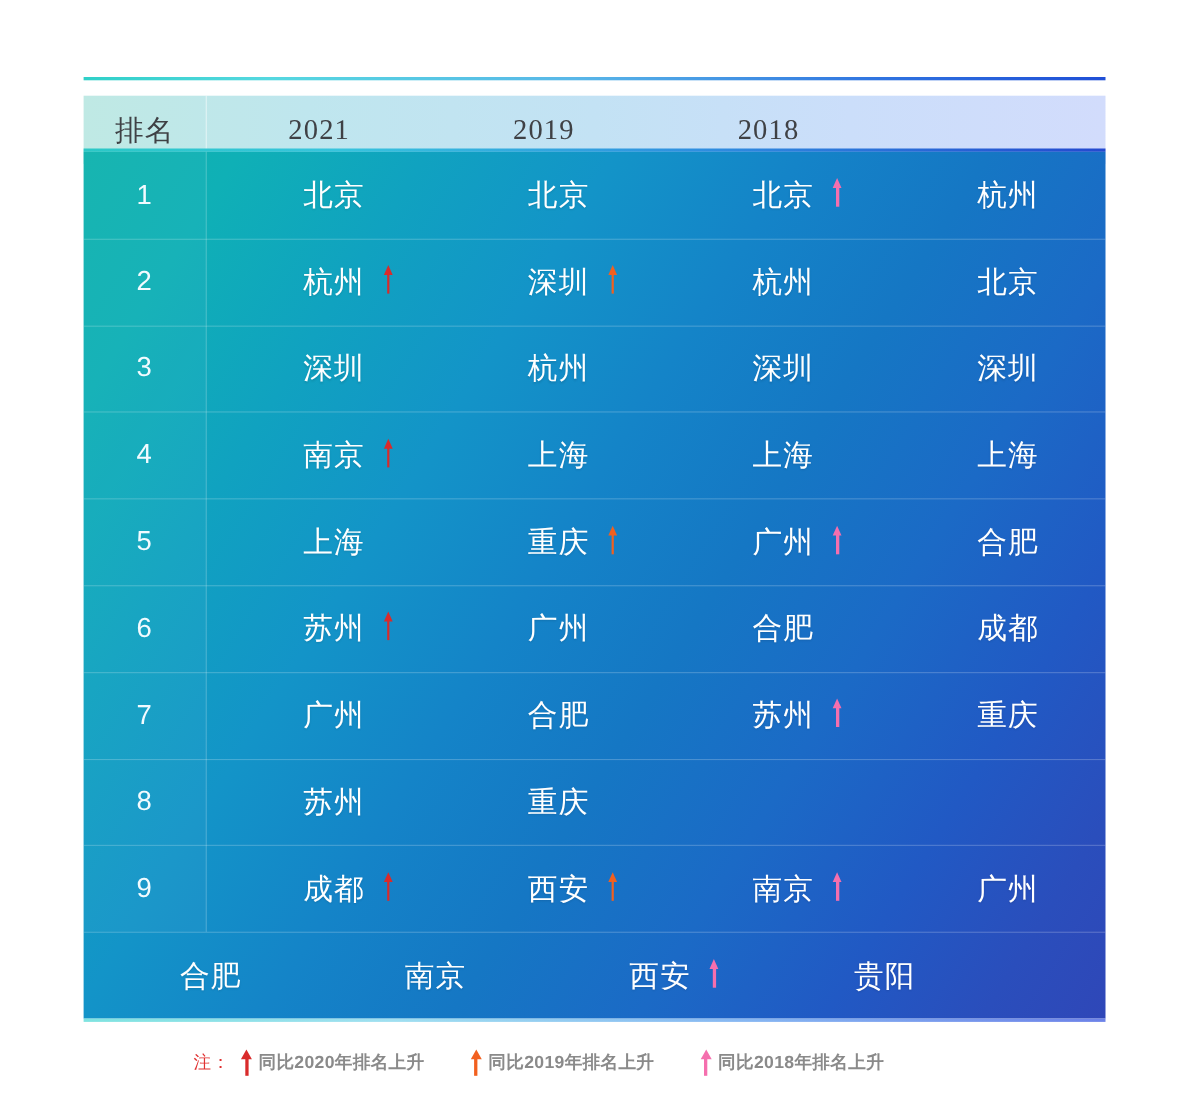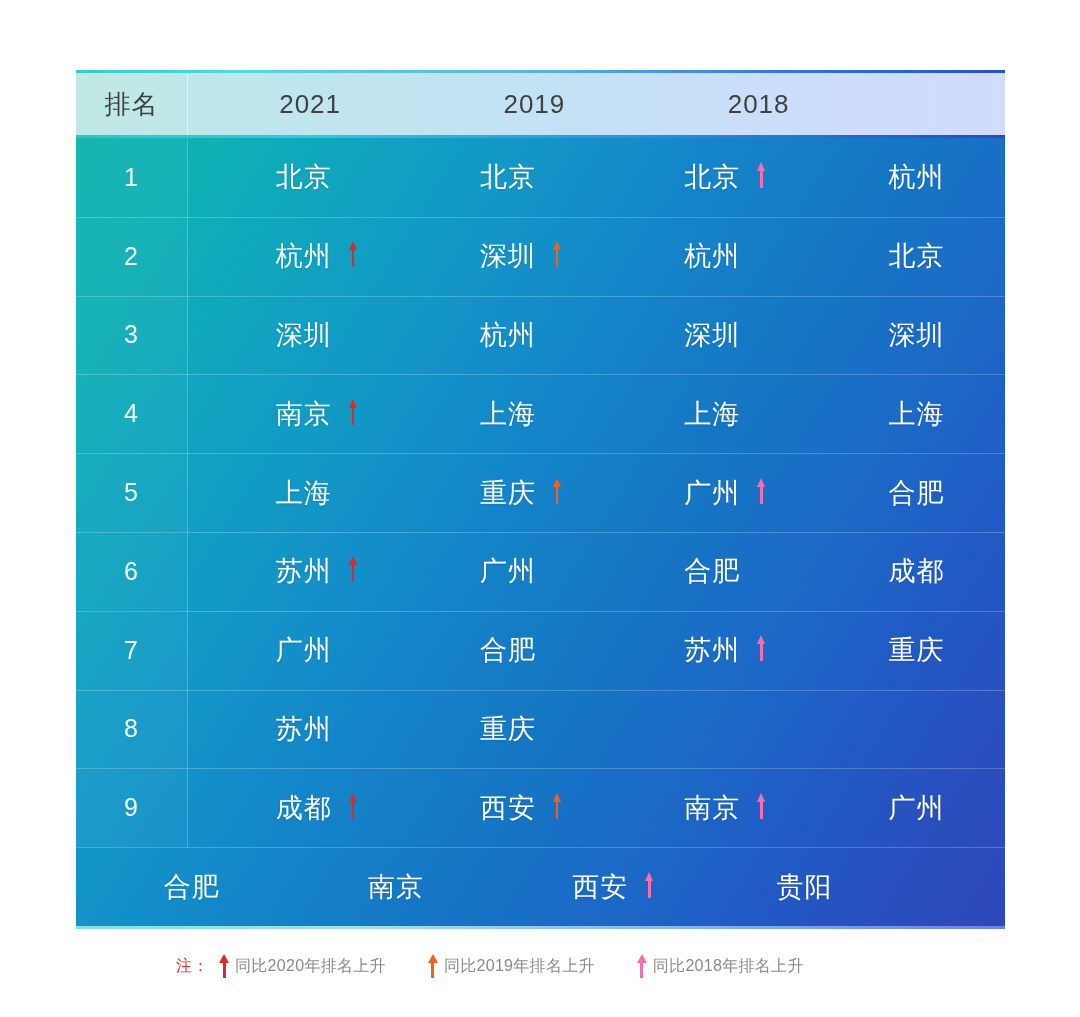--- a/index.html
+++ b/index.html
@@ -38,27 +38,26 @@
     left: 0;
     top: 0;
     width: 100%;
     height: 3px;
     background: linear-gradient(to right, #2fd0c8 0%, #55d8e0 18%, #59b7e8 48%, #2f73e0 78%, #1f4fd6 100%);
   }
 
   .thead {
     position: absolute;
     left: 0;
-    top: 3px;
+    top: 17px;
     width: 100%;
     height: 62px;
     background: linear-gradient(to right, #bfe9e4 0%, #bfe6ee 22%, #c3e2f4 50%, #cbdefa 75%, #d2dcfc 100%);
     display: flex;
     align-items: center;
-    gap: 20px;
   }
   .thead .cell {
     color: #3f4145;
     font-size: 26px;
     letter-spacing: 1px;
     text-align: center;
   }
   .thead .cell.rank {
     text-align: center;
     border-right: 1px solid rgba(255,255,255,0.55);
@@ -135,21 +134,21 @@
   .c-rank { width: 112px; }
   .c-y    { width: 204.25px; }
 
   .row .c-rank {
     font-size: 25px;
     color: #f2fbff;
     border-right: 1px solid rgba(255,255,255,0.22);
     background: rgba(255,255,255,0.035);
   }
   .thead .c-rank { width: 112px; }
-  .thead .c-y    { width: 204.25px; }
+  .thead .c-y    { width: 204.25px; font-family: Liberation Serif, serif; }
 
   .city-box {
     position: relative;
     display: inline-block;
     white-space: nowrap;
     margin-left: 27px;
   }
   .city-label {
     text-shadow: 0 1px 2px rgba(0,0,0,0.12);
   }
@@ -226,20 +225,21 @@
     width: 0;
     height: 0;
     border-left: 5px solid transparent;
     border-right: 5px solid transparent;
     border-bottom: 9px solid currentColor;
   }
   .legend-text {
     color: #8a8a8a;
     font-size: 16px;
     letter-spacing: 0.3px;
+    font-weight: bold;
   }
 </style>
 </head>
 <body>
 
 <div class="page">
 
   <div class="table-wrap">
 
     <div class="top-rule"></div>

